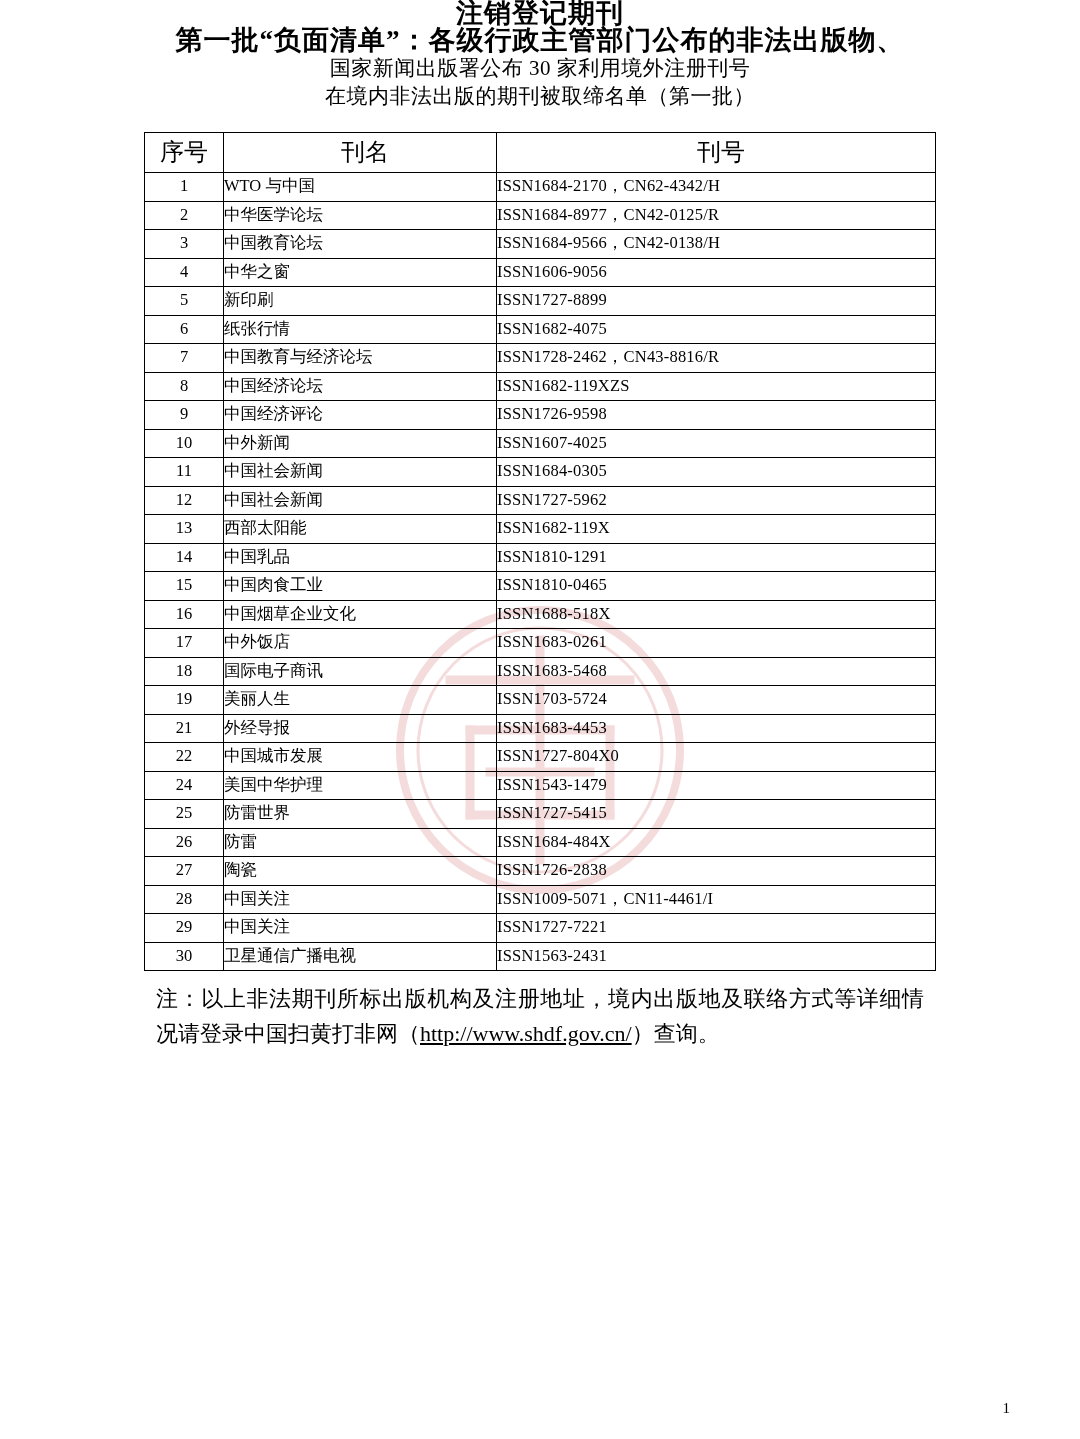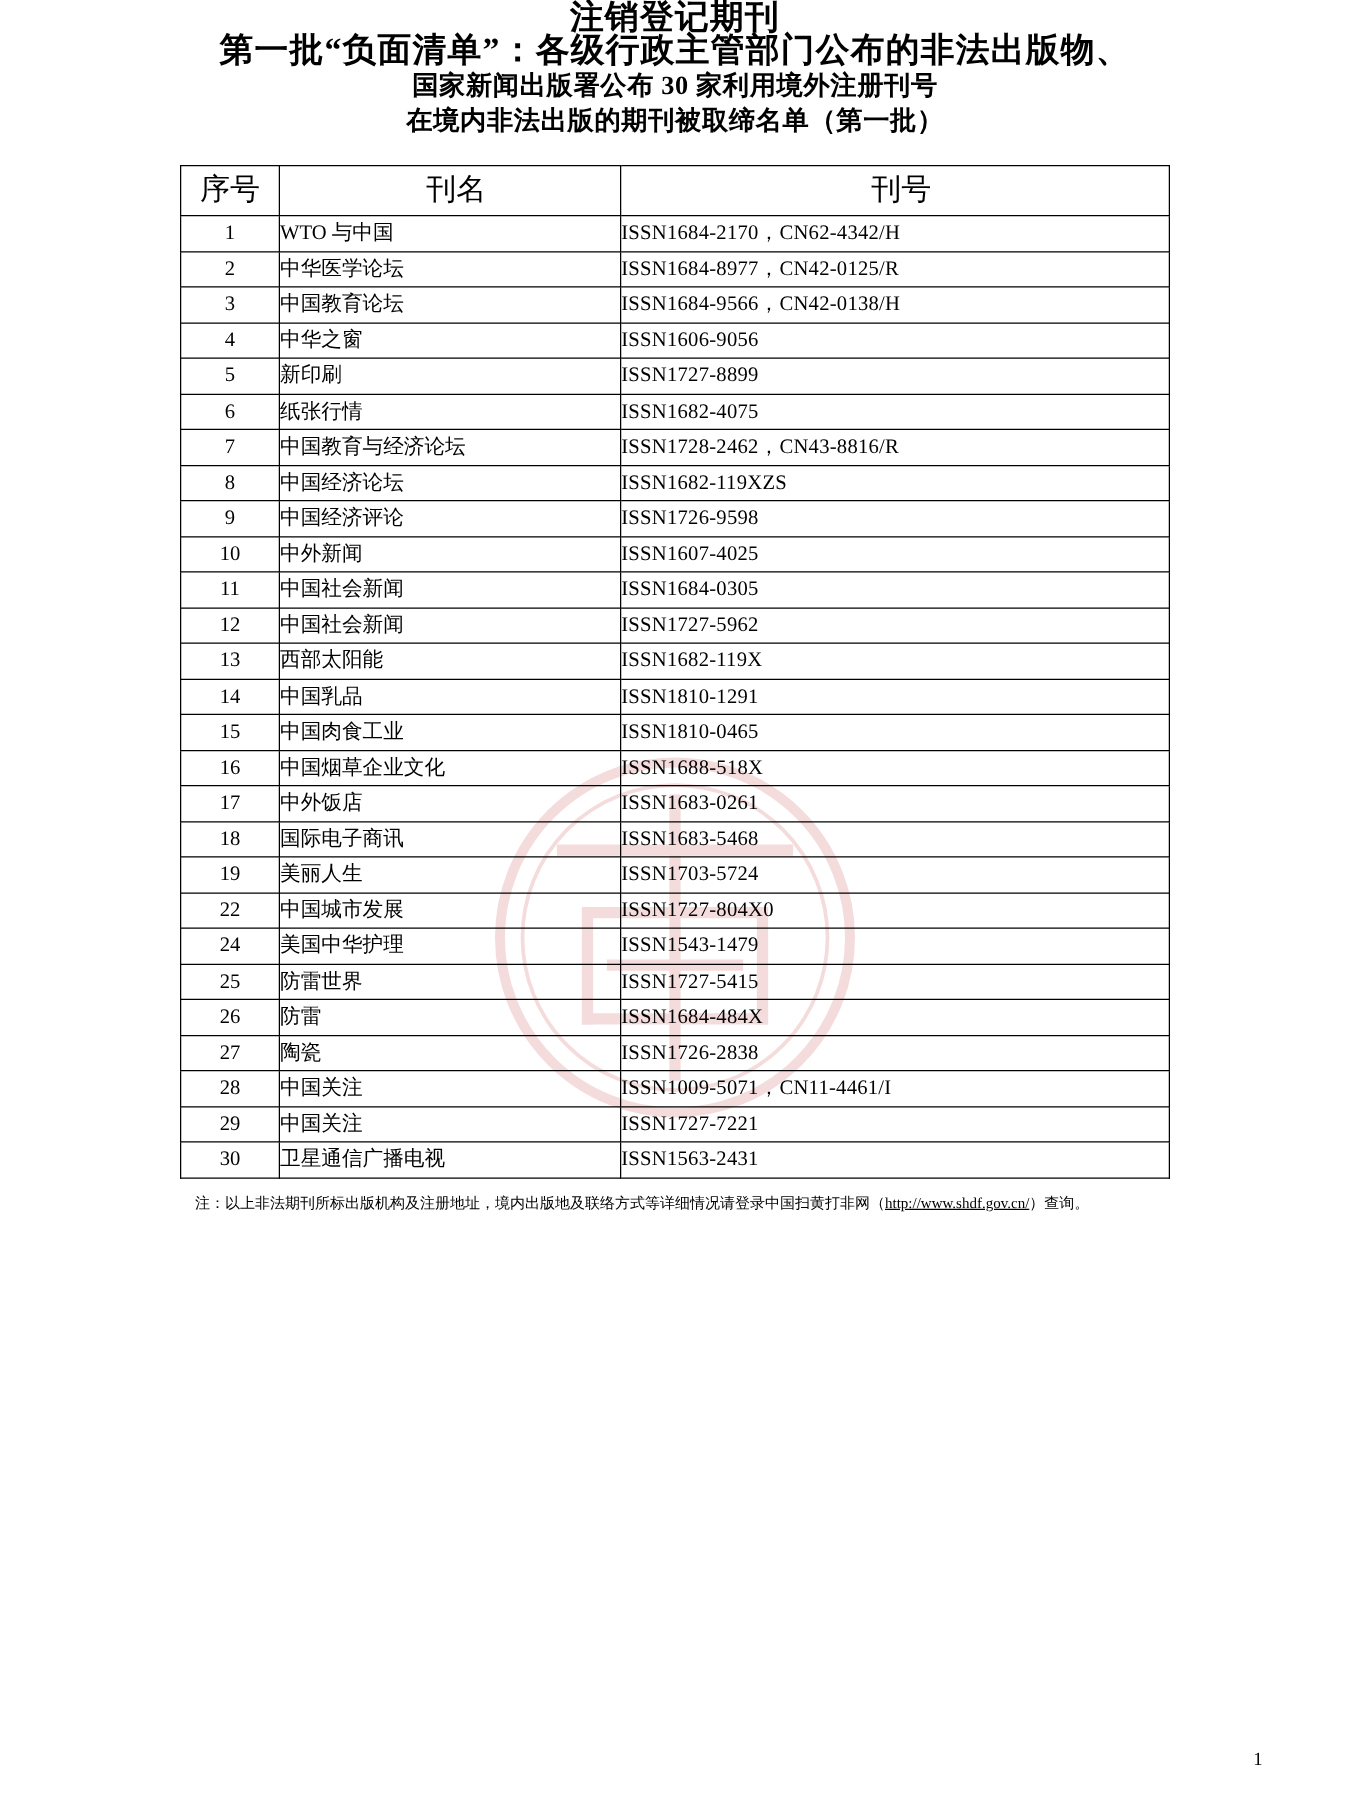--- a/index.html
+++ b/index.html
@@ -47,21 +47,21 @@
     letter-spacing: 1px;
   }
   .title-line1 {
     margin-top: 128px;
   }
   .title-line2 {
     margin-top: 38px;
   }
   h2.sub-title {
     font-size: 21px;
-    font-weight: bold;
+    font-weight: normal;
     text-align: center;
     margin: 0;
     letter-spacing: 0.5px;
   }
   .sub-line1 { margin-top: 84px; }
   .sub-line2 { margin-top: 36px; }
 
   table.list-table {
     border-collapse: collapse;
     margin: 22px auto 0 auto;
@@ -85,21 +85,21 @@
   .col-name { width: 262px; text-align: left; padding-left: 10px !important; }
   .col-issn { width: 428px; text-align: left; padding-left: 10px !important; }
 
   .cell-no { text-align: center; font-family: "Liberation Serif", serif; }
   .cell-name { padding-left: 10px; }
   .cell-issn { padding-left: 10px; letter-spacing: 0.2px; }
 
   .note {
     width: 768px;
     margin: 10px auto 0 auto;
-    font-size: 12px;
+    font-size: 22px;
     line-height: 1.6;
     text-align: justify;
   }
   .note a {
     color: #000;
     text-decoration: underline;
   }
   .page-number {
     position: absolute;
     right: 70px;
@@ -233,20 +233,25 @@
             <td class="cell-no">18</td>
             <td class="cell-name">国际电子商讯</td>
             <td class="cell-issn">ISSN1683-5468</td>
           </tr>
         <tr>
             <td class="cell-no">19</td>
             <td class="cell-name">美丽人生</td>
             <td class="cell-issn">ISSN1703-5724</td>
           </tr>
         <tr>
+            <td class="cell-no">21</td>
+            <td class="cell-name">外经导报</td>
+            <td class="cell-issn">ISSN1683-4453</td>
+          </tr>
+        <tr>
             <td class="cell-no">22</td>
             <td class="cell-name">中国城市发展</td>
             <td class="cell-issn">ISSN1727-804X0</td>
           </tr>
         <tr>
             <td class="cell-no">24</td>
             <td class="cell-name">美国中华护理</td>
             <td class="cell-issn">ISSN1543-1479</td>
           </tr>
         <tr>

